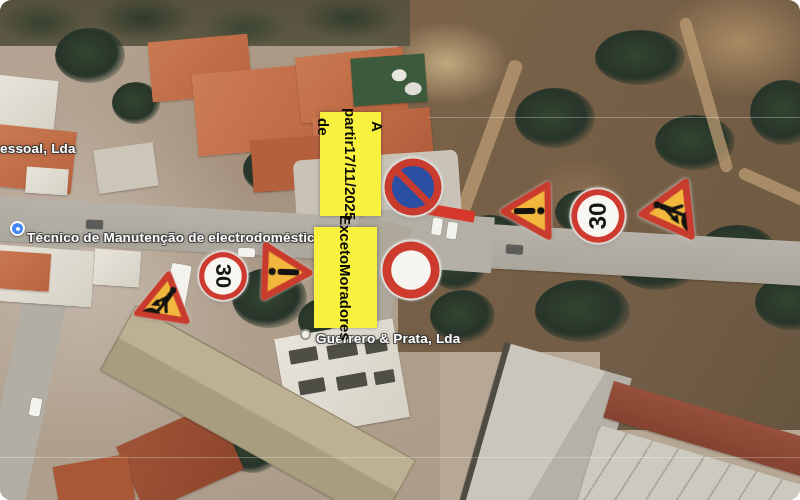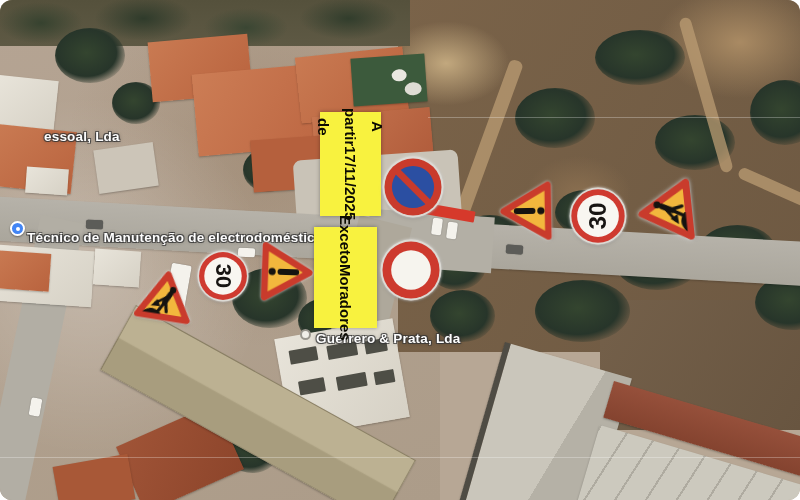--- a/index.html
+++ b/index.html
@@ -148,21 +148,21 @@
 
   <div class="abs seam" style="left:428px;top:117px;width:372px;"></div>
   <div class="abs seam" style="left:0;top:457px;width:800px;"></div>
 
   <div class="abs vehicle dark" style="left:86px;top:220px;width:17px;height:9px;transform:rotate(3deg);"></div>
   <div class="abs vehicle" style="left:238px;top:248px;width:17px;height:9px;transform:rotate(3deg);"></div>
   <div class="abs vehicle" style="left:432px;top:218px;width:10px;height:17px;transform:rotate(8deg);"></div>
   <div class="abs vehicle" style="left:447px;top:222px;width:10px;height:17px;transform:rotate(8deg);"></div>
   <div class="abs vehicle dark" style="left:506px;top:245px;width:17px;height:9px;transform:rotate(4deg);"></div>
 
-  <div class="abs maplabel" style="left:0;top:129px;margin-left:44px;">essoal, Lda</div>
+  <div class="abs maplabel" style="left:0;top:141px;">essoal, Lda</div>
   <div class="abs marker marker-blue" style="left:10px;top:221px;"></div>
   <div class="abs maplabel" style="left:27px;top:230px;">Técnico de Manutenção de electrodomésticos ...</div>
   <div class="abs marker marker-grey" style="left:300px;top:329px;"></div>
   <div class="abs maplabel" style="left:316px;top:331px;">Guerrero &amp; Prata, Lda</div>
 
   <div class="abs notice" style="left:320px;top:112px;width:61px;height:104px;">
     <div>A partir de</div>
     <div>17/11/2025</div>
   </div>
   <div class="abs notice" style="left:314px;top:227px;width:63px;height:101px;">

